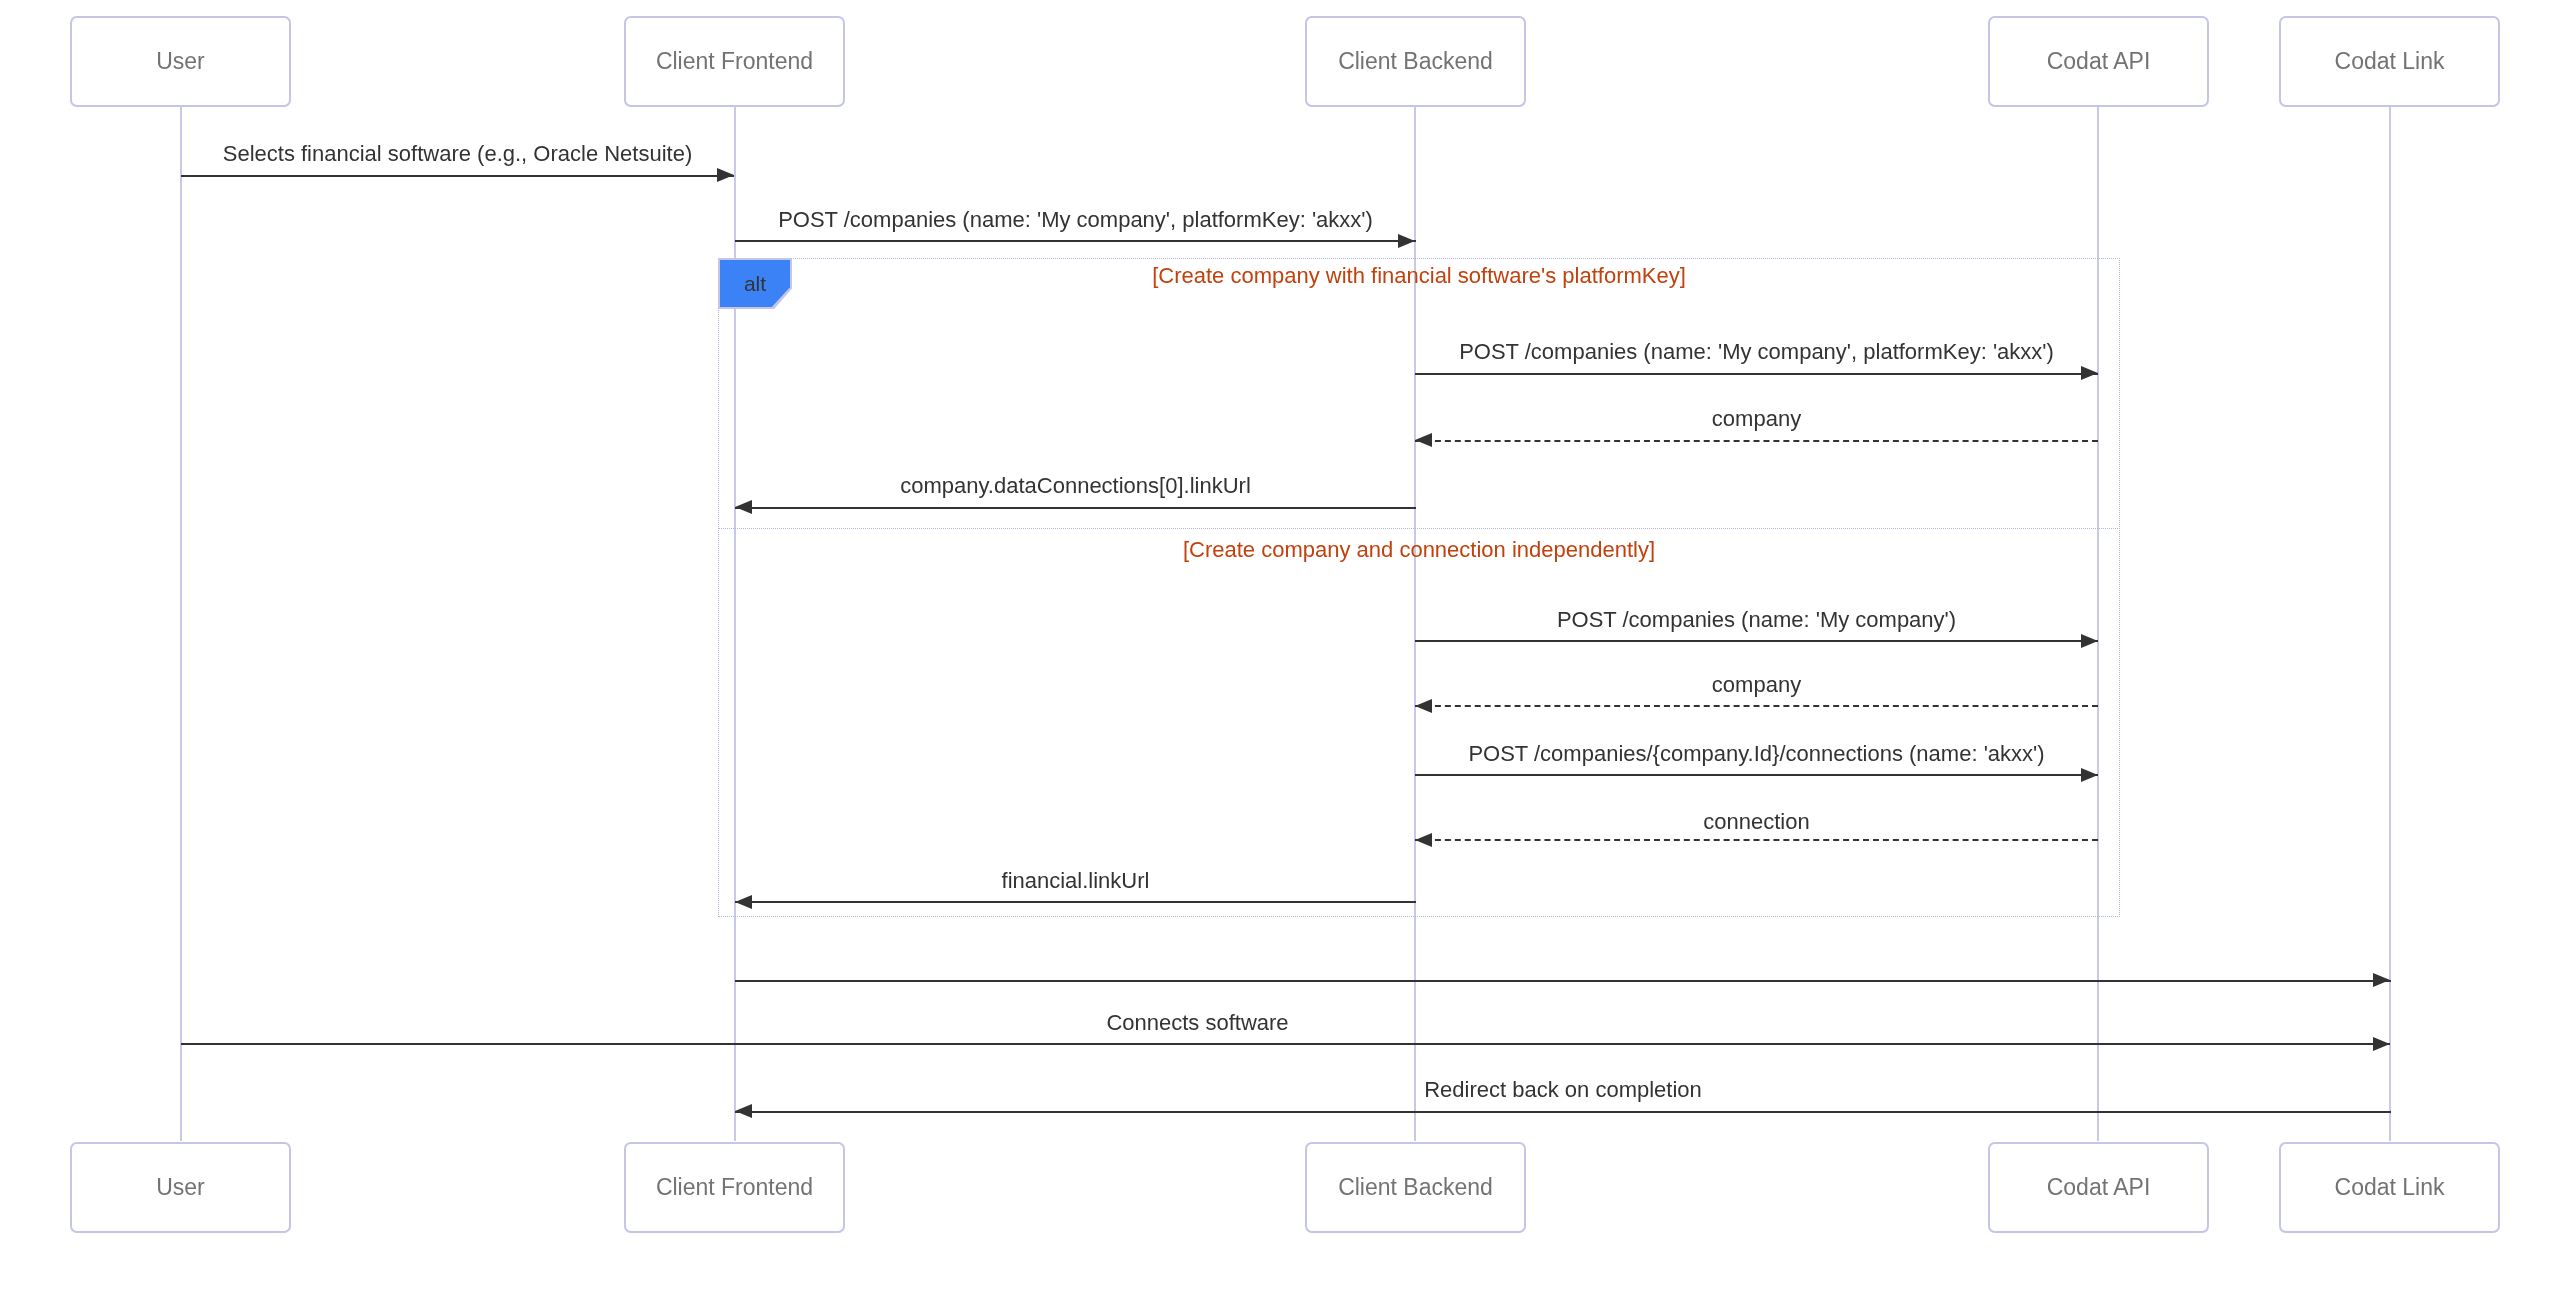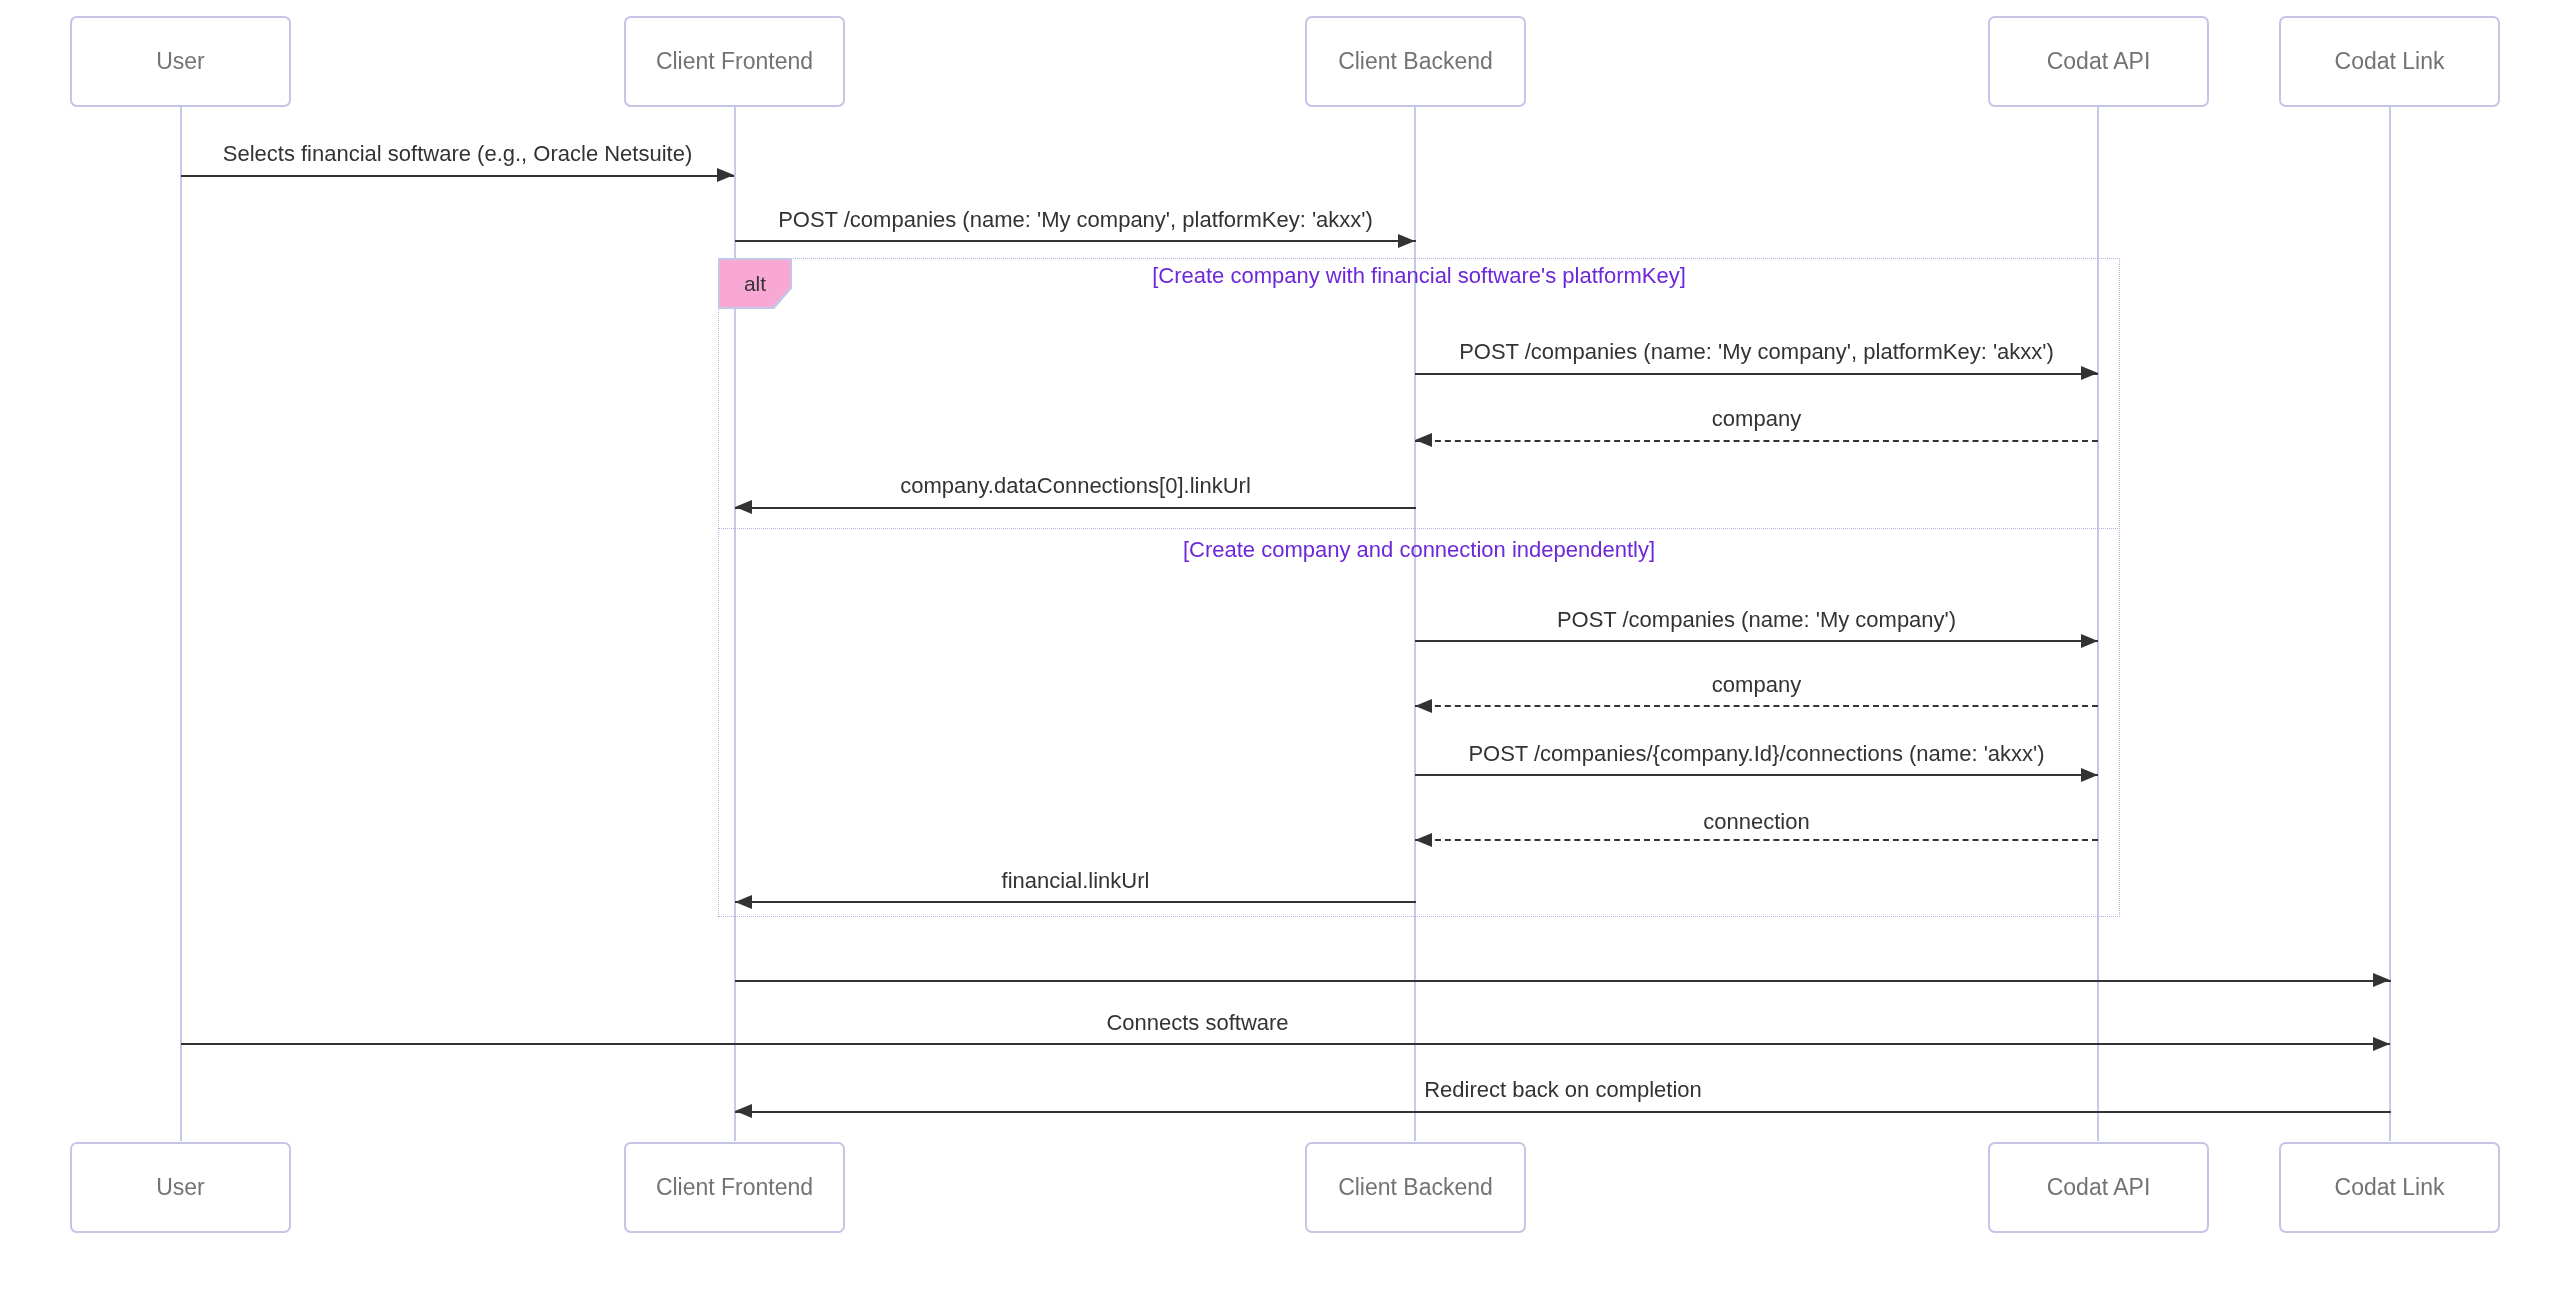--- a/index.html
+++ b/index.html
@@ -10,27 +10,27 @@
   .actor-box{
     position:absolute;box-sizing:border-box;background:#ffffff;
     border:2px solid #c5c5e8;border-radius:6.7px;
     display:flex;align-items:center;justify-content:center;
   }
   .actor-label{font-size:23px;color:#737373;white-space:nowrap;}
   .lifeline{position:absolute;background:#c8c8e8;}
   .alt-frame{position:absolute;box-sizing:border-box;border:1.3px dotted #b3b3dd;background:transparent;}
   .alt-label-outer{position:absolute;width:74px;height:51px;background:#c5c5e8;
     clip-path:polygon(0 0,100% 0,100% 60%,76% 100%,0 100%);}
-  .alt-label-inner{position:absolute;left:2px;top:2px;right:2px;bottom:2px;background:#f9a8d4;
+  .alt-label-inner{position:absolute;left:2px;top:2px;right:2px;bottom:2px;background:#3b82f6;
     clip-path:polygon(0 0,100% 0,100% 58%,74% 100%,0 100%);
     display:flex;align-items:center;justify-content:center;}
   .alt-label-text{font-size:21px;color:#333333;}
   .alt-divider{position:absolute;height:0;border-top:1.3px dotted #b3b3dd;}
   .condition-label{position:absolute;height:28px;line-height:28px;text-align:center;
-    font-size:22px;color:#6d28d9;white-space:nowrap;}
+    font-size:22px;color:#c2410c;white-space:nowrap;}
   .msg-label{position:absolute;height:28px;line-height:28px;text-align:center;
     font-size:22px;color:#333333;white-space:nowrap;}
   .msg-line{position:absolute;}
   .msg-line.solid{height:2px;background:#333333;}
   .msg-line.dashed{height:0;border-top:2px dashed #333333;}
   .arrow-head{position:absolute;width:0;height:0;
     border-top:7.4px solid transparent;border-bottom:7.4px solid transparent;}
   .arrow-head.right{border-left:17.4px solid #333333;}
   .arrow-head.left{border-right:17.4px solid #333333;}
 </style>

